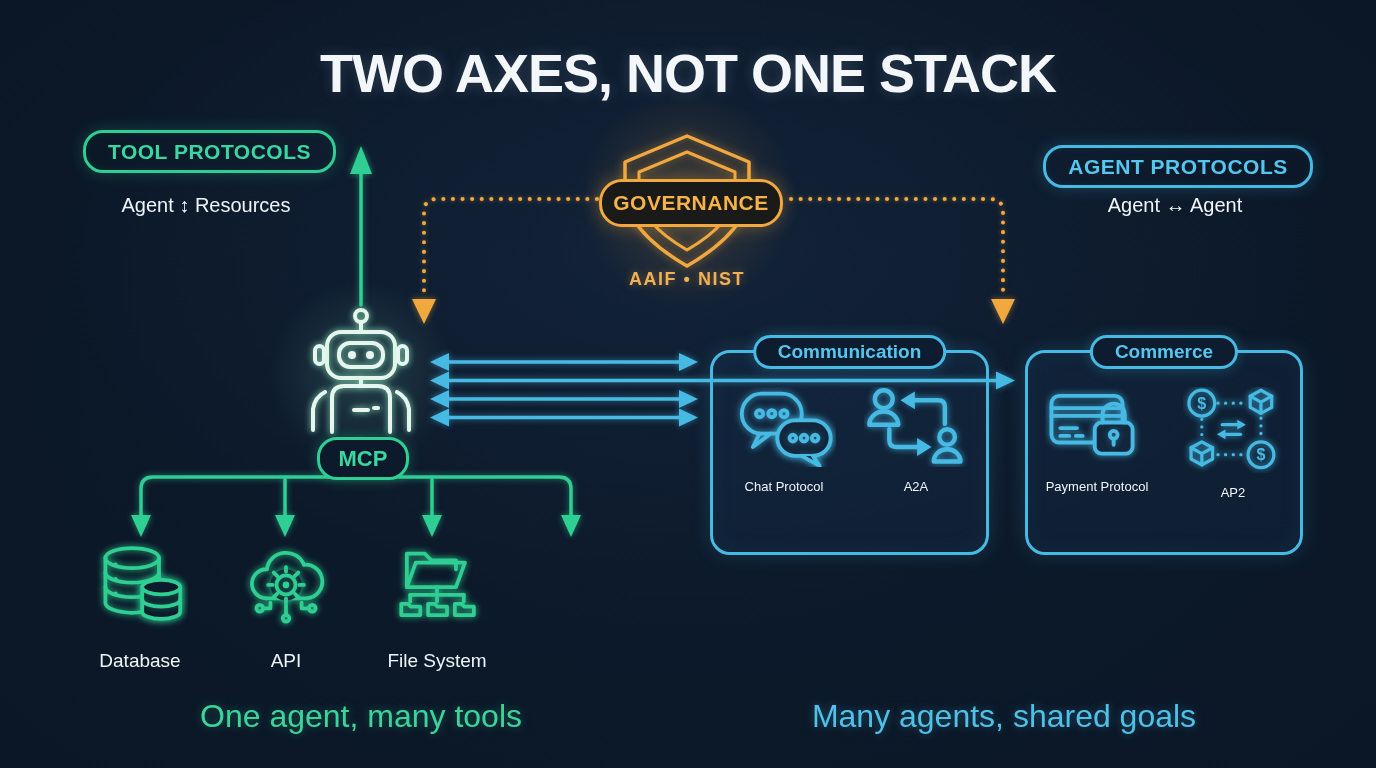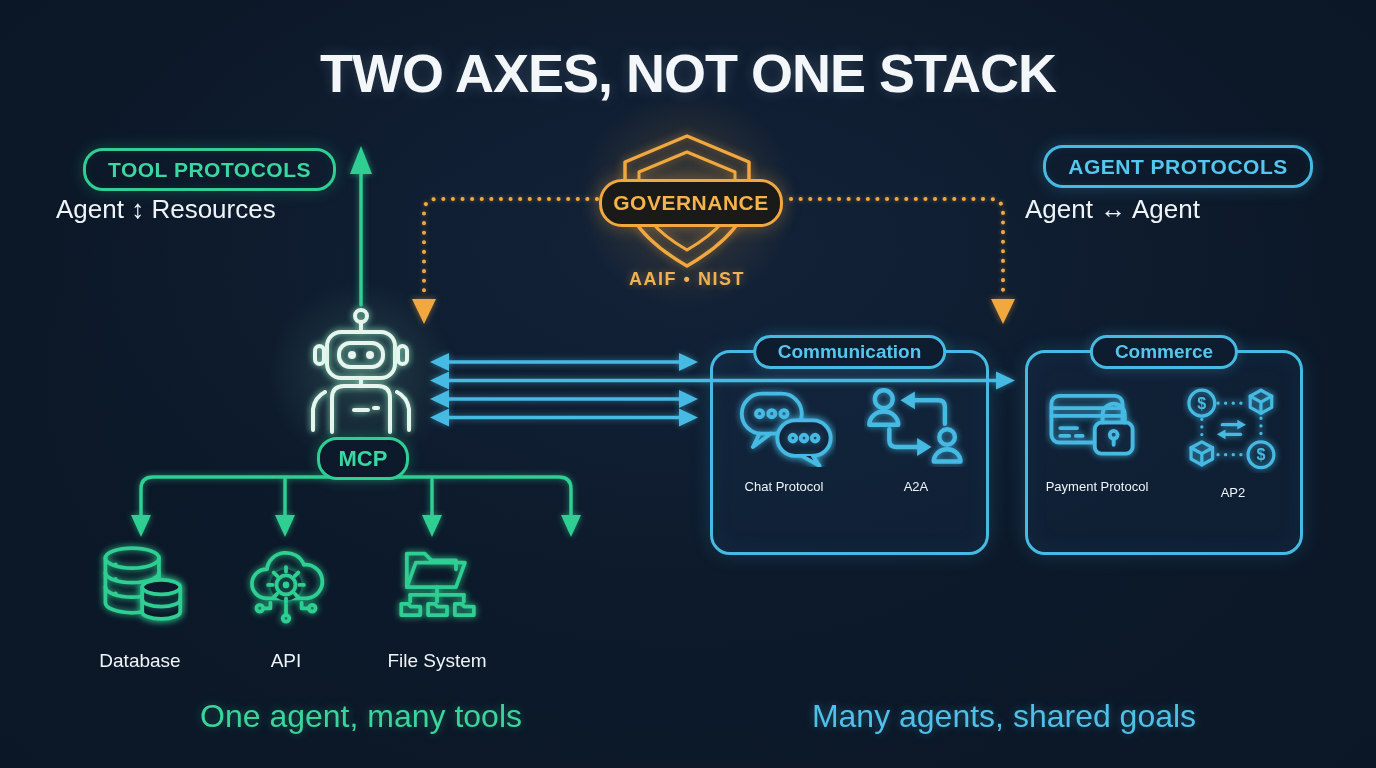--- a/index.html
+++ b/index.html
@@ -17,31 +17,31 @@
     left:0; top:42px; width:1376px; text-align:center;
     font-size:54px; font-weight:bold; letter-spacing:-1px; color:#f4f7fa;
     text-shadow:0 0 14px rgba(200,225,255,.18);
   }
   
   .proto-pill{
     display:flex; align-items:center; justify-content:center;
     border-radius:20px; font-weight:bold; font-size:21px; letter-spacing:.5px;
   }
   #toolPill{
-    left:83px; top:148px; width:247px; height:37px;
+    left:83px; top:130px; width:247px; height:37px;
     border:3px solid #2fce92; color:#3bd7a0;
     box-shadow:0 0 16px rgba(47,206,146,.25), inset 0 0 10px rgba(47,206,146,.08);
   }
   #agentPill{
     left:1043px; top:145px; width:264px; height:37px;
     border:3px solid #47bae4; color:#55c6ee;
     box-shadow:0 0 16px rgba(71,186,228,.25), inset 0 0 10px rgba(71,186,228,.08);
   }
   .sub{
-    font-size:26px; color:#eef4f8; width:300px;
+    font-size:20px; color:#eef4f8; text-align:center; width:300px;
   }
   #toolSub{left:56px; top:194px;}
   #agentSub{left:1025px; top:194px;}
   
   #govHalo{
     left:577px; top:90px; width:220px; height:220px; border-radius:50%;
     background:radial-gradient(circle, rgba(241,168,62,.20) 0%, rgba(241,168,62,.07) 45%, rgba(241,168,62,0) 70%);
   }
   #govShield{left:597px; top:126px;}
   #govShield path{filter:drop-shadow(0 0 4px rgba(241,168,62,.55));}

